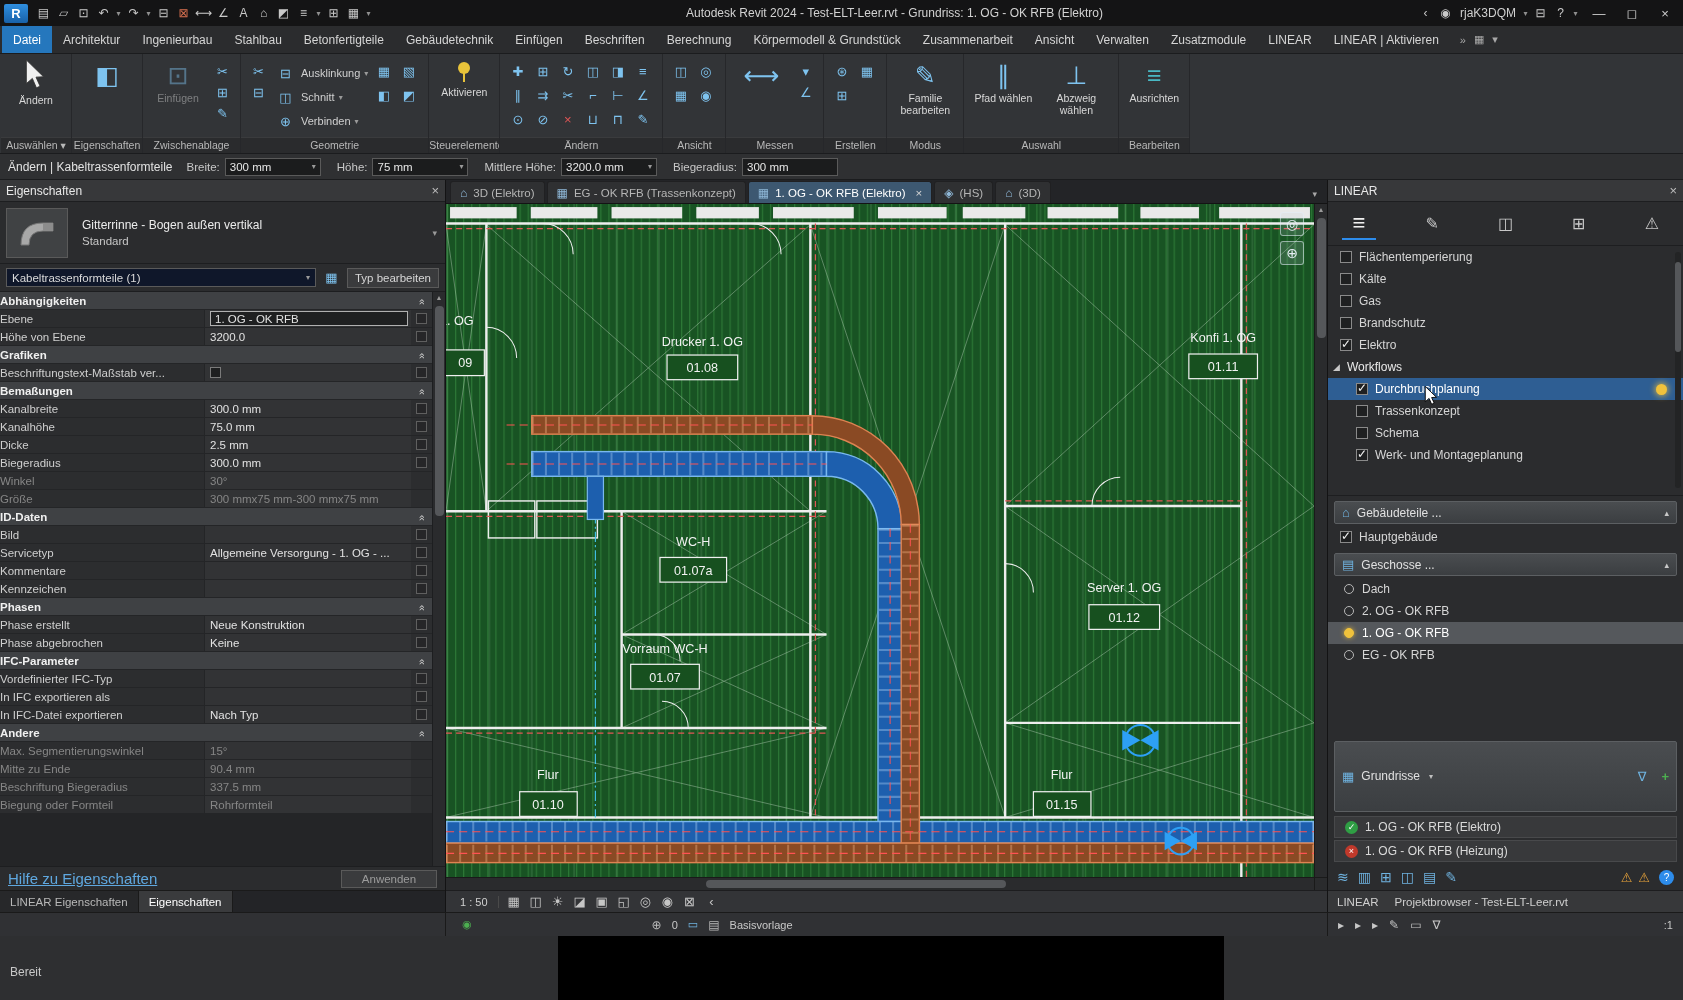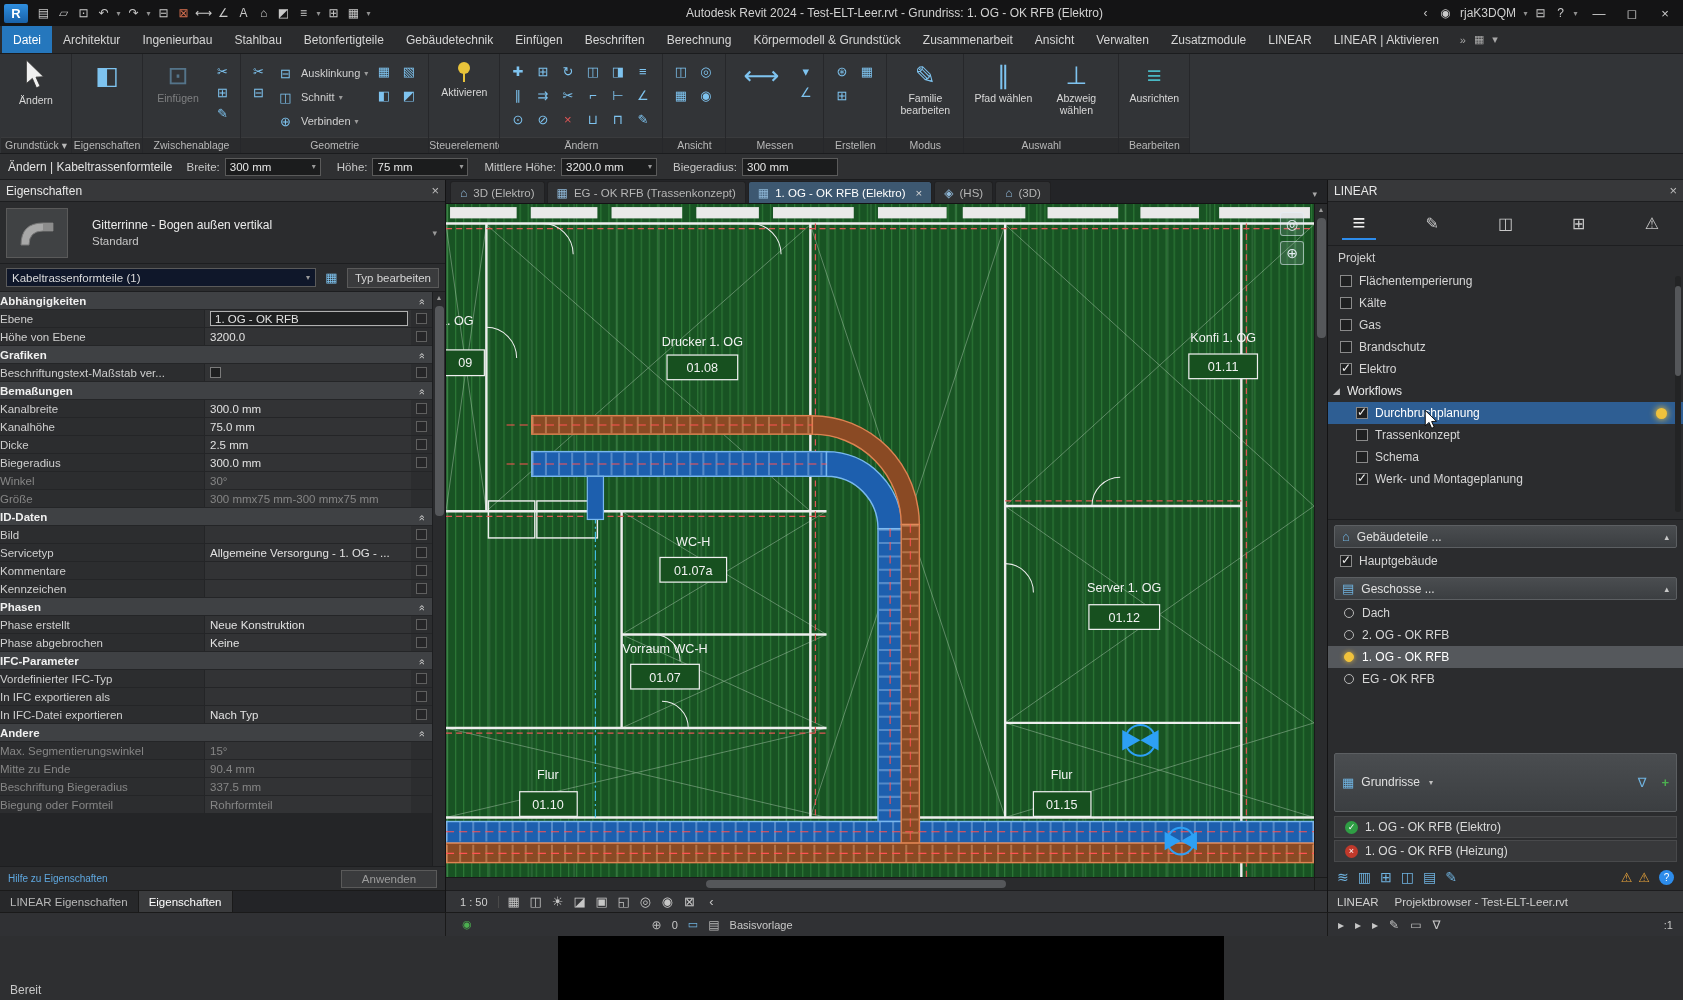--- a/index.html
+++ b/index.html
@@ -57,21 +57,21 @@
   .obox .ocaret { font-style:normal; font-size:8px; color:#9a9a9a; }
 
   
   .main { flex:1; display:flex; min-height:0; }
 
   
   .left { width:446px; background:#2b2c2e; border-right:1px solid #131314; display:flex; flex-direction:column; }
   .phead { height:22px; background:#37383a; display:flex; align-items:center; justify-content:space-between;
     padding:0 6px; font-size:12px; color:#e8e8e8; border-bottom:1px solid #1d1e20; }
   .xicon { color:#bdbdbd; font-size:13px; }
-  .ptype { height:62px; display:flex; align-items:center; gap:24px; padding:4px 6px; border-bottom:1px solid #1d1e20; }
+  .ptype { height:62px; display:flex; align-items:center; gap:14px; padding:4px 6px; border-bottom:1px solid #1d1e20; }
   .pthumb { width:62px; height:50px; background:#404244; border:1px solid #5a5a5a; display:flex; align-items:center; justify-content:center; }
   .ptexts { flex:1; display:flex; flex-direction:column; gap:3px; }
   .ptexts .t1 { font-size:12px; color:#ececec; }
   .ptexts .t2 { font-size:11.5px; color:#c6c6c6; }
   .ptype .tcaret { color:#9a9a9a; font-size:9px; padding-right:2px; }
   .pfilter { height:28px; display:flex; align-items:center; gap:4px; padding:0 6px; border-bottom:1px solid #1d1e20; }
   .combo { flex:1; height:19px; background:#0f172a; border:1px solid #5a5a5a; display:flex; align-items:center;
     justify-content:space-between; padding:0 5px; font-size:11.5px; color:#dadada; }
   .combo i { font-style:normal; font-size:8px; color:#9a9a9a; }
   .etbtn { height:20px; display:flex; align-items:center; gap:4px; background:#3a3b3d; border:1px solid #5a5a5a;
@@ -90,21 +90,21 @@
   .prow.grp .pchev { display:block; }
   .prow.dim .plab, .prow.dim .pval { color:#868686; }
   .prow.dim .pbtn { visibility:hidden; }
   .pchk { display:none; }
   .prow.chk .pchk { display:inline-block; width:11px; height:11px; border:1px solid #7a7a7a; background:#1e1f20; }
   .prow.boxed .pvtext { display:block; flex:1; border:1px solid #b0b0b0; background:#1f2021; height:15px; line-height:14px; padding:0 4px; margin-right:3px; }
   .pscroll { width:13px; background:#2a2b2d; border-left:1px solid #1d1e20; display:flex; flex-direction:column; align-items:center; }
   .parr { height:12px; font-size:7px; color:#9a9a9a; line-height:12px; }
   .pthumbbar { width:9px; height:210px; background:#55575a; border-radius:4px; margin-top:2px; }
   .pfoot { height:24px; display:flex; align-items:center; justify-content:space-between; padding:0 8px; border-top:1px solid #1d1e20; }
-  .plink { font-size:10px; color:#5fa8e0; }
+  .plink { font-size:15px; color:#5fa8e0; text-decoration:underline; }
   .abtn { width:96px; height:18px; background:#3a3b3d; border:1px solid #5a5a5a; color:#9c9c9c; font-size:11.5px;
     display:flex; align-items:center; justify-content:center; }
   .ptabs { height:22px; background:#232427; display:flex; border-top:1px solid #1a1a1a; }
   .ptab { padding:0 10px; display:flex; align-items:center; font-size:11.5px; background:#27282a; color:#b8b8b8; border-right:1px solid #1a1a1a; }
   .ptab.active { background:#3a3b3d; color:#fff; }
 
   
   .center { flex:1; display:flex; flex-direction:column; min-width:0; }
   .vtabs { height:24px; background:#232427; display:flex; align-items:flex-end; gap:2px; padding:2px 4px 0 4px; border-bottom:1px solid #131314; }
   .vtab { display:flex; align-items:center; gap:6px; height:22px; padding:0 9px; background:#2f3032; color:#b5b5b5;
@@ -185,21 +185,21 @@
   .statusA { height:24px; display:flex; background:#303134; border-top:1px solid #1a1a1a; }
   .sa-left { width:446px; border-right:1px solid #1a1a1a; }
   .sa-center { flex:1; display:flex; align-items:center; gap:10px; padding-left:16px; font-size:11px; color:#c8c8c8; }
   .sa-center .green { color:#4caf50; } .sa-center .blue { color:#6fb3e0; }
   .sa-center .gapbig { margin-left:170px; }
   .sa-ic { font-size:12px; color:#b8b8b8; }
   .sa-right { width:356px; display:flex; align-items:center; gap:11px; padding:0 10px; border-left:1px solid #1a1a1a; }
   .sa-right .sa-ic { color:#c8c8c8; }
   .sa-count { margin-left:auto; font-size:11px; color:#c8c8c8; }
   .statusB { height:64px; position:relative; background:#2e2f31; }
-  .ready { position:absolute; left:10px; bottom:3px; font-size:12px; color:#c8c8c8; }
+  .ready { position:absolute; left:10px; bottom:21px; font-size:12px; color:#c8c8c8; }
   .blackbox { position:absolute; left:558px; top:0; width:666px; height:64px; background:#000; }
 </style>
 </head>
 <body>
 
 <div id="app">
 
   <div class="titlebar">
     <span class="rlogo">R</span>
     <div class="qicons">
@@ -278,21 +278,21 @@
       <div class="pbody">
         <div class="bigbtn">
           <span>
             <svg width="24" height="30" viewBox="0 0 11 14">
                 <path d="M1 0 L1 11 L3.8 8.6 L5.7 13 L7.4 12.2 L5.5 8 L9 7.8 Z" fill="#f0f0f0" stroke="#333" stroke-width="0.4"></path>
               </svg>
           </span>
           <span>Ändern</span>
         </div>
       </div>
-      <div class="plabel">Grundstück ▾</div>
+      <div class="plabel">Auswählen ▾</div>
     </div>
     <div class="rpanel">
       <div class="pbody">
         <div class="bigbtn">
           <span class="bglyph">◧</span>
         </div>
       </div>
       <div class="plabel">Eigenschaften</div>
     </div>
     <div class="rpanel">
@@ -1027,21 +1027,20 @@
         <span class="xicon">×</span>
       </div>
       <div class="ltools">
 
       <span class="ltool menu">≡</span>
           <span class="ltool">✎</span>
           <span class="ltool">◫</span>
           <span class="ltool">⊞</span>
           <span class="ltool">⚠</span>
         </div>
-      <div class="lproj">Projekt</div>
       <div class="ltree">
         <div>
 
             <div class="trow">
 
               <span class="cb"></span>
               <span>Flächentemperierung</span>
 
             </div>
 

